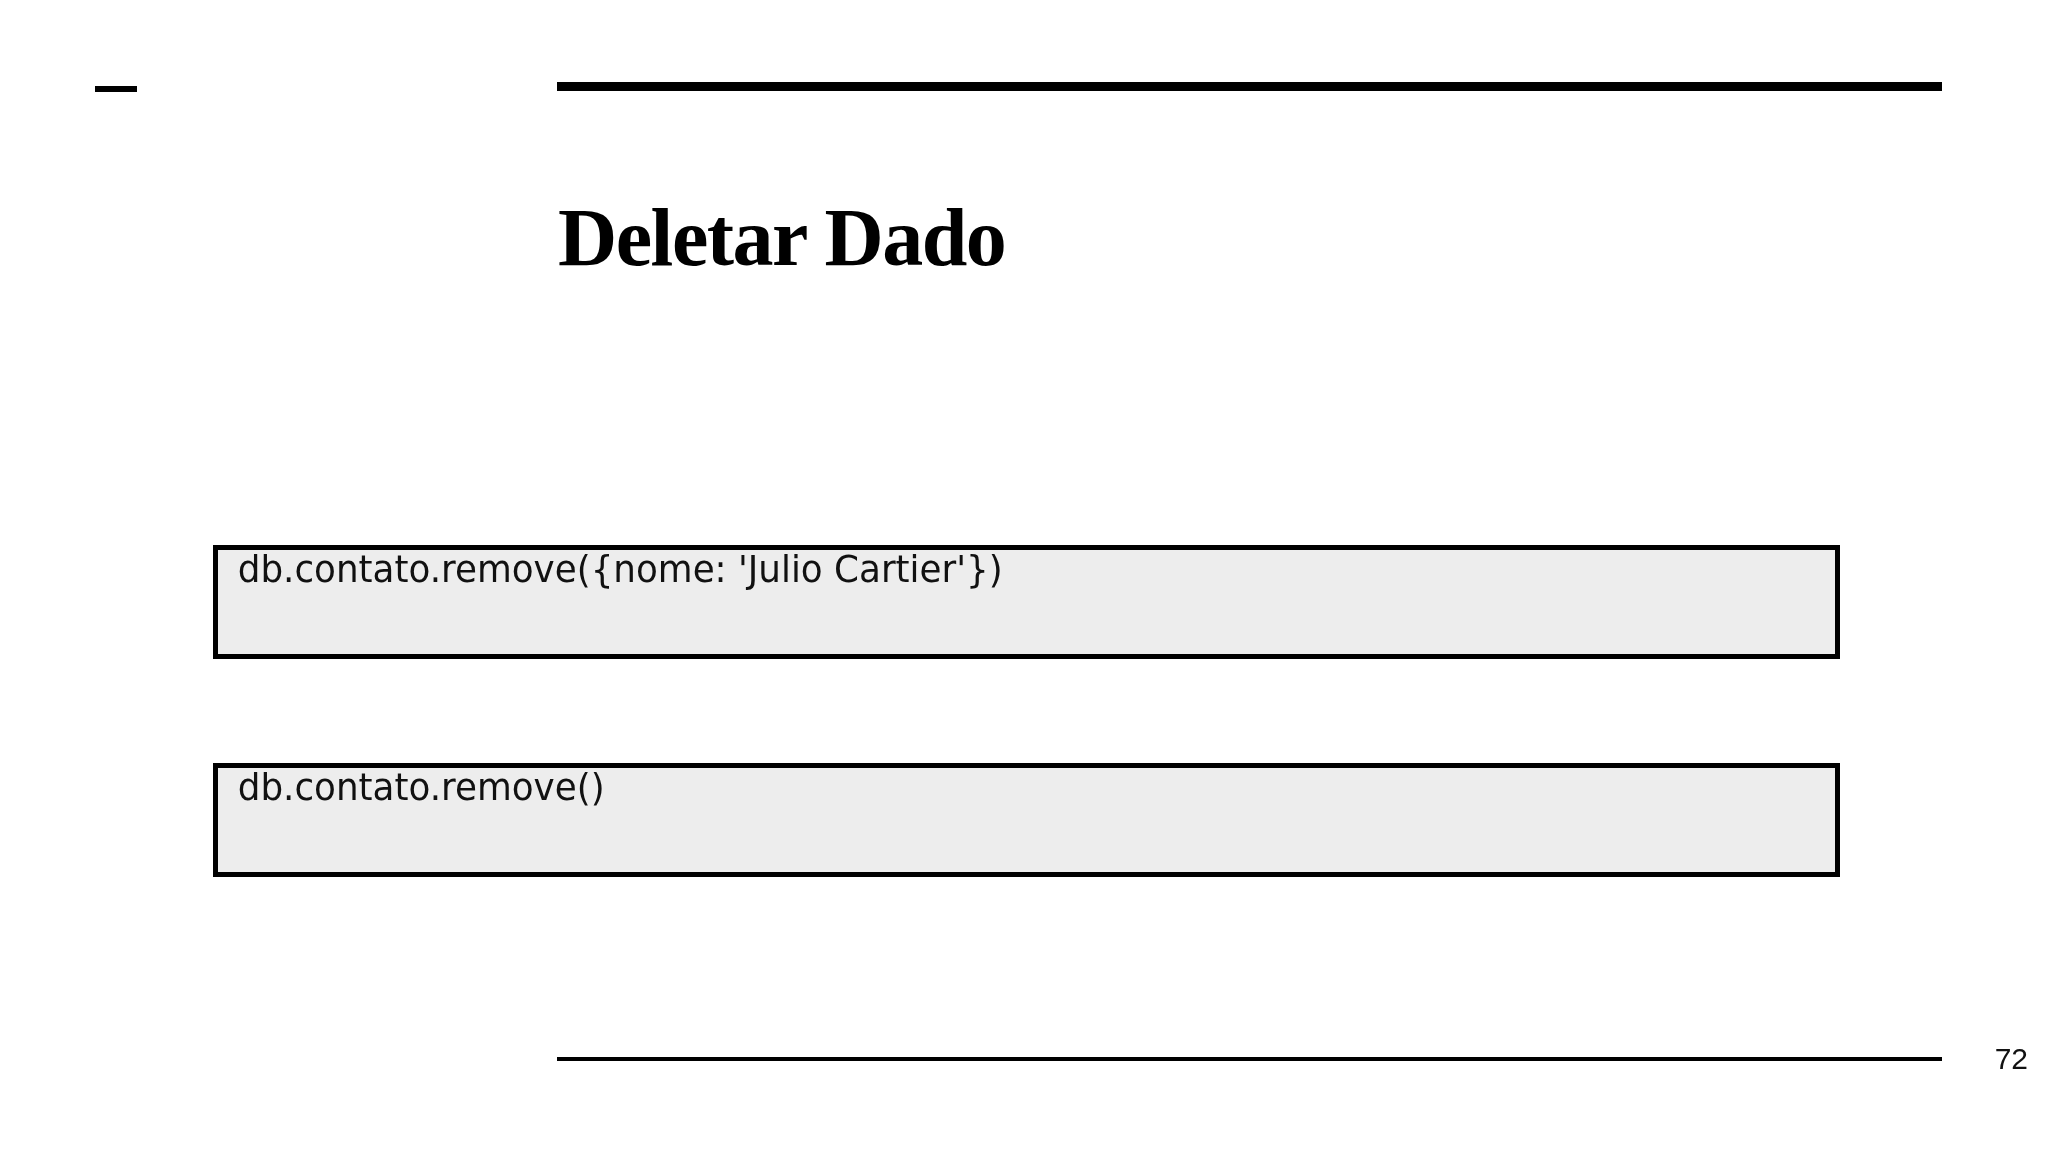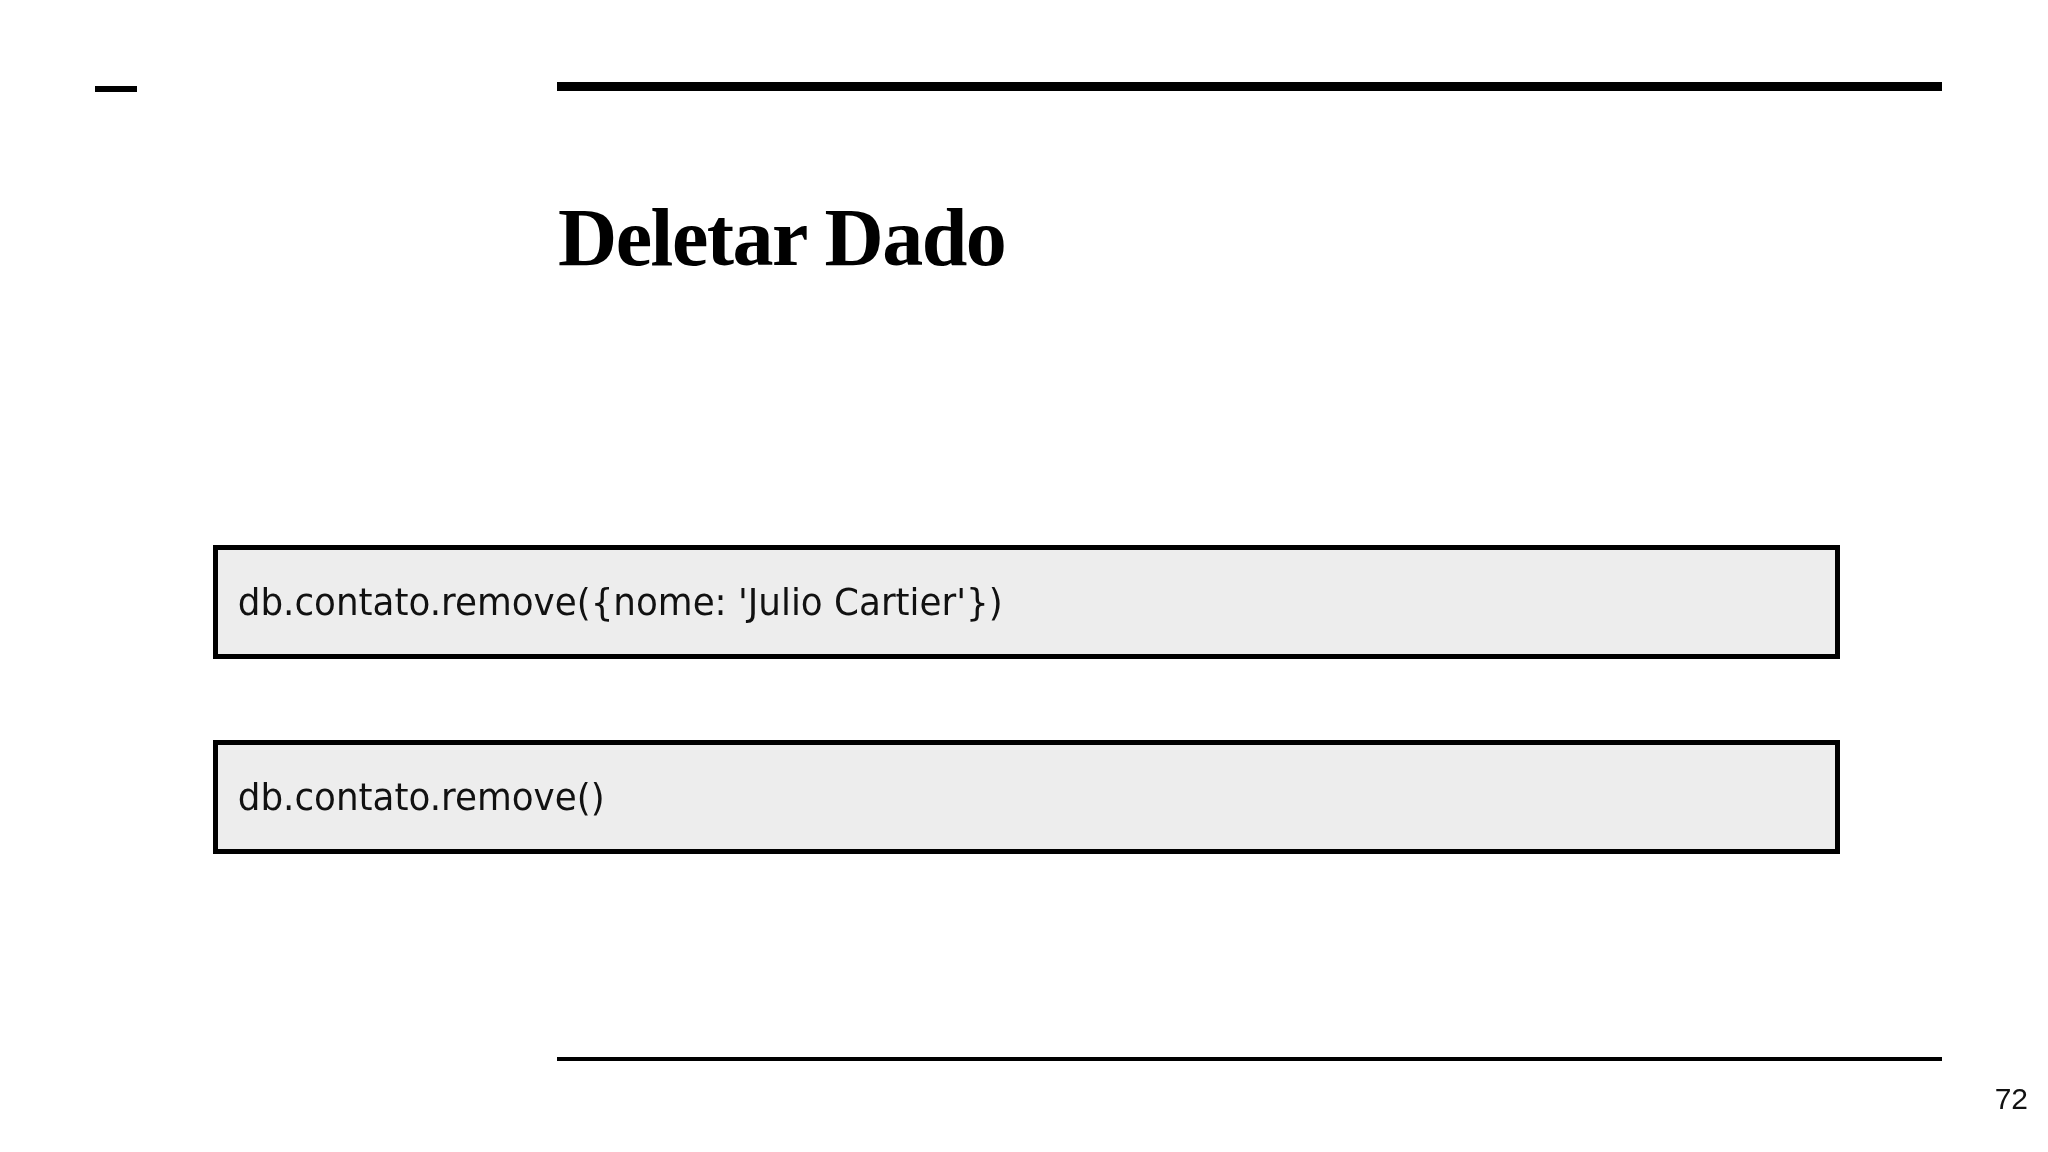--- a/index.html
+++ b/index.html
@@ -64,40 +64,39 @@
   }
 
   .code-box {
     position: absolute;
     left: 213px;
     width: 1627px;
     background: #ededed;
     border: 5px solid #000000;
     box-sizing: border-box;
     display: flex;
-    align-items: center;
   }
   .code-box-1 { top: 545px;  height: 114px; }
-  .code-box-2 { top: 740px;  height: 114px; }
+  .code-box-2 { top: 763px;  height: 114px; }
 
   .code-text {
     padding-left: 21px;
     font-family: "DejaVu Sans", sans-serif;
     font-size: 38px;
     line-height: 1;
     color: #111111;
     white-space: pre;
     transform: scaleX(0.94);
     transform-origin: left center;
   }
 
   .page-number {
     position: absolute;
     right: 20px;
-    top: 1082px;
+    top: 1042px;
     font-family: "Liberation Sans", sans-serif;
     font-size: 30px;
     color: #111111;
     text-align: right;
   }
 </style>
 </head>
 <body>
 
 <div class="slide">

